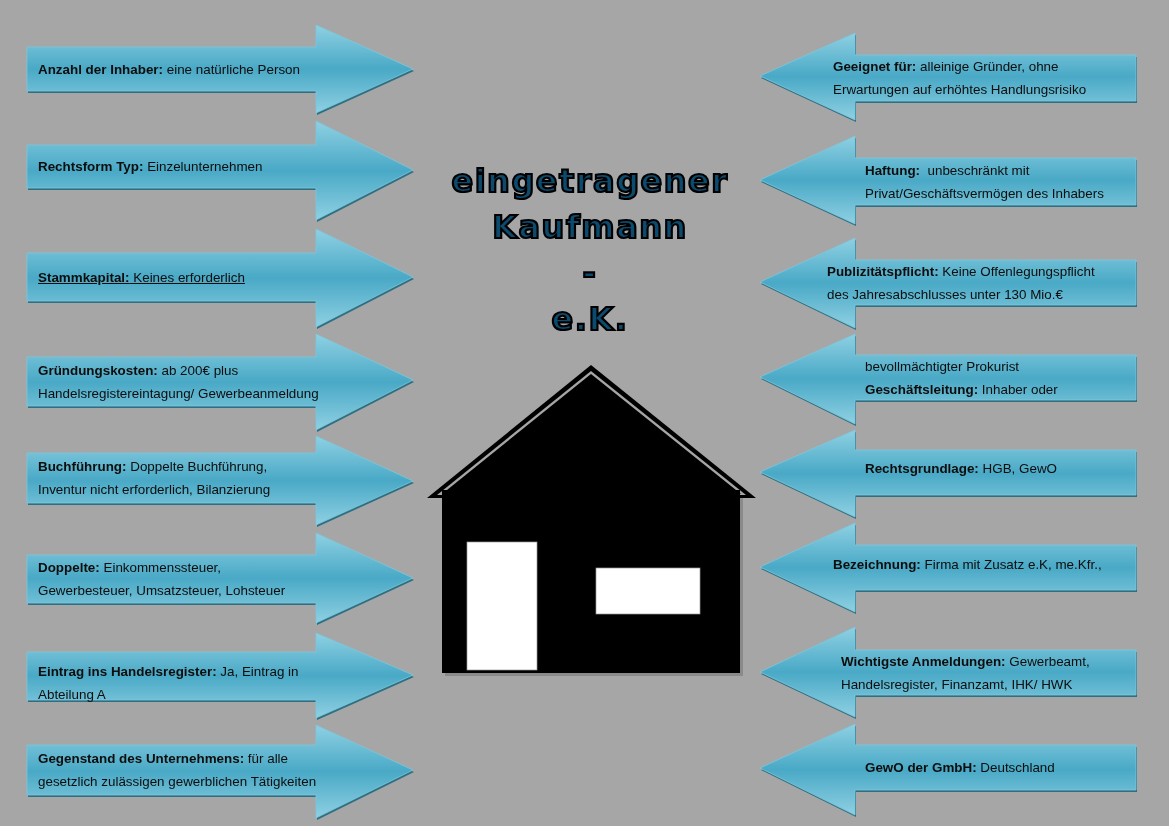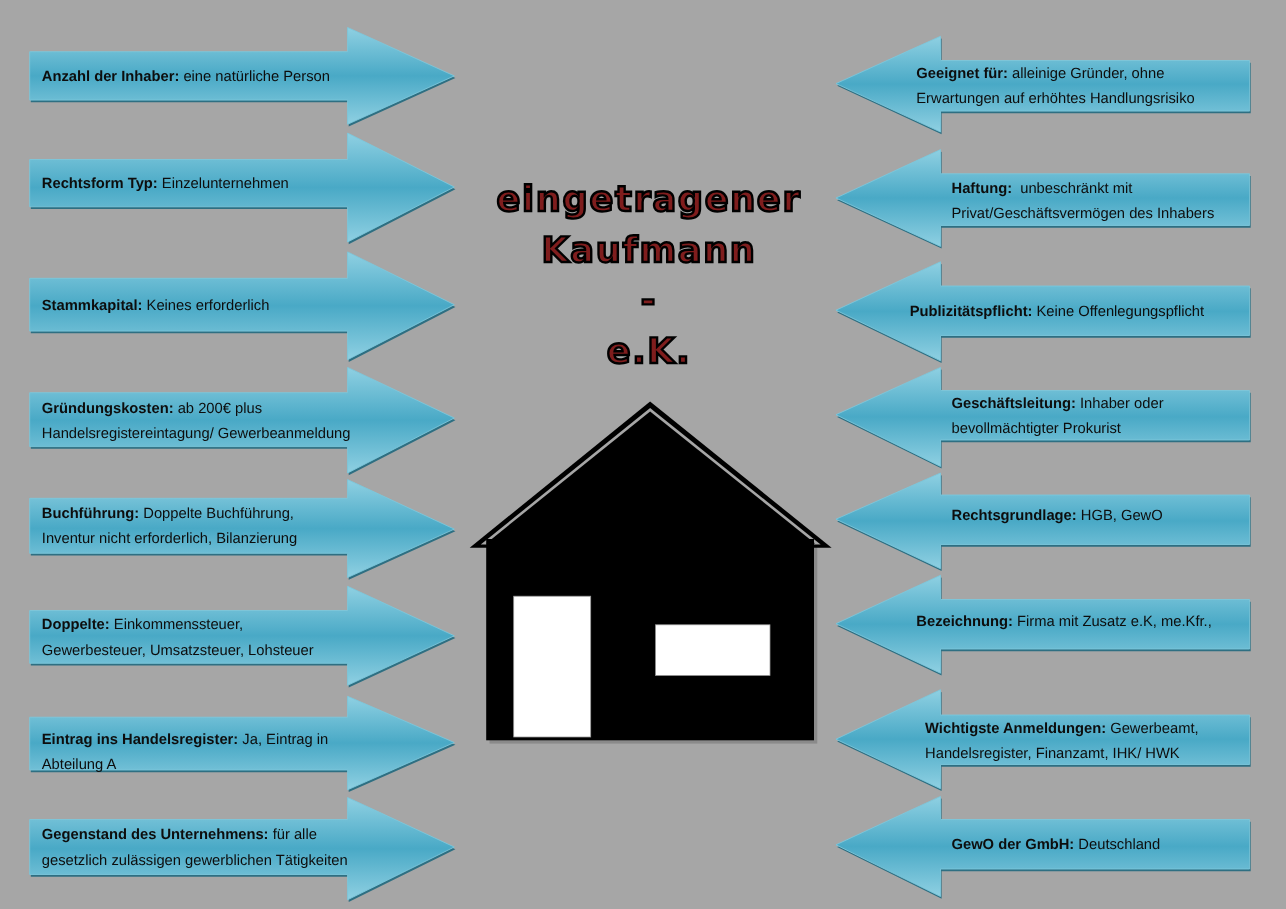--- a/index.html
+++ b/index.html
@@ -11,21 +11,21 @@
   #diagram { position:absolute; left:0; top:0; width:1169px; height:826px;padding-left:40px; }
   .arrow { position:absolute; }
   .arrow svg { position:absolute; left:0; top:0; overflow:visible; }
   .arrow-text {
     position:absolute; display:flex; flex-direction:column; justify-content:center;
     font-size:13.4px; line-height:23px; color:#0d0d0d; white-space:nowrap;
   }
   .arrow-text .lbl { font-weight:bold; }
   .title {
     position:absolute; left:395px; top:158px; width:390px;
-    text-align:center; color:#7f1d1d;
+    text-align:center; color:#0c4a6e;
     font-family:"DejaVu Sans", sans-serif; font-weight:bold;
     font-size:32px; line-height:46px; letter-spacing:1.5px;
     -webkit-text-stroke:2.2px #000;
   }
   .title div { height:46px; }
   #house { position:absolute; left:0; top:0; }
 </style>
 </head>
 <body>
 
@@ -76,21 +76,21 @@
             <stop offset="0" stop-color="#8fd0e2"></stop>
             <stop offset="0.5" stop-color="#49a9c6"></stop>
             <stop offset="1" stop-color="#8fd0e2"></stop>
           </linearGradient>
         </defs>
         <g class="arr">
           <polygon points="28,255 317,255 317,231 414,279 317,329 317,303 28,303" fill="#2e6f82"></polygon>
           <polygon points="27,253 316,253 316,229 413,277 316,327 316,301 27,301" fill="url(#ag2)" stroke="#7cc7dc" stroke-width="0.8"></polygon>
         </g>
       </svg>
-    <div class="arrow-text" style="left:38px;top:253px;height:48px;">
+    <div class="arrow-text" style="left:38px;top:253px;height:48px;text-decoration:underline;">
       <div><span class="lbl">Stammkapital:</span><span> Keines erforderlich</span></div>
     </div>
   </div>
 
   <div class="arrow" style="left:0;top:0;">
     <svg width="1" height="1">
         <defs>
           <linearGradient id="ag3" gradientUnits="userSpaceOnUse" x1="0" x2="0" y1="334" y2="430">
             <stop offset="0" stop-color="#8fd0e2"></stop>
             <stop offset="0.5" stop-color="#49a9c6"></stop>
@@ -237,40 +237,41 @@
             <stop offset="1" stop-color="#8fd0e2"></stop>
           </linearGradient>
         </defs>
         <g class="arr">
           <polygon points="1137,262 856,262 856,240 761,284 856,330 856,307 1137,307" fill="#2e6f82"></polygon>
           <polygon points="1136,260 855,260 855,238 760,282 855,328 855,305 1136,305" fill="url(#ag10)" stroke="#7cc7dc" stroke-width="0.8"></polygon>
         </g>
       </svg>
     <div class="arrow-text" style="left:827px;top:260px;height:45px;">
       <div><span class="lbl">Publizitätspflicht:</span><span> Keine Offenlegungspflicht</span></div>
+      <div>des Jahresabschlusses unter 130 Mio.€</div>
     </div>
   </div>
 
   <div class="arrow" style="left:0;top:0;">
     <svg width="1" height="1">
         <defs>
           <linearGradient id="ag11" gradientUnits="userSpaceOnUse" x1="0" x2="0" y1="334" y2="424">
             <stop offset="0" stop-color="#8fd0e2"></stop>
             <stop offset="0.5" stop-color="#49a9c6"></stop>
             <stop offset="1" stop-color="#8fd0e2"></stop>
           </linearGradient>
         </defs>
         <g class="arr">
           <polygon points="1137,357 856,357 856,336 761,379 856,426 856,402 1137,402" fill="#2e6f82"></polygon>
           <polygon points="1136,355 855,355 855,334 760,377 855,424 855,400 1136,400" fill="url(#ag11)" stroke="#7cc7dc" stroke-width="0.8"></polygon>
         </g>
       </svg>
     <div class="arrow-text" style="left:865px;top:355px;height:45px;">
+      <div>bevollmächtigter Prokurist</div>
       <div><span class="lbl">Geschäftsleitung:</span><span> Inhaber oder</span></div>
-      <div>bevollmächtigter Prokurist</div>
     </div>
   </div>
 
   <div class="arrow" style="left:0;top:0;">
     <svg width="1" height="1">
         <defs>
           <linearGradient id="ag12" gradientUnits="userSpaceOnUse" x1="0" x2="0" y1="430" y2="517">
             <stop offset="0" stop-color="#8fd0e2"></stop>
             <stop offset="0.5" stop-color="#49a9c6"></stop>
             <stop offset="1" stop-color="#8fd0e2"></stop>

